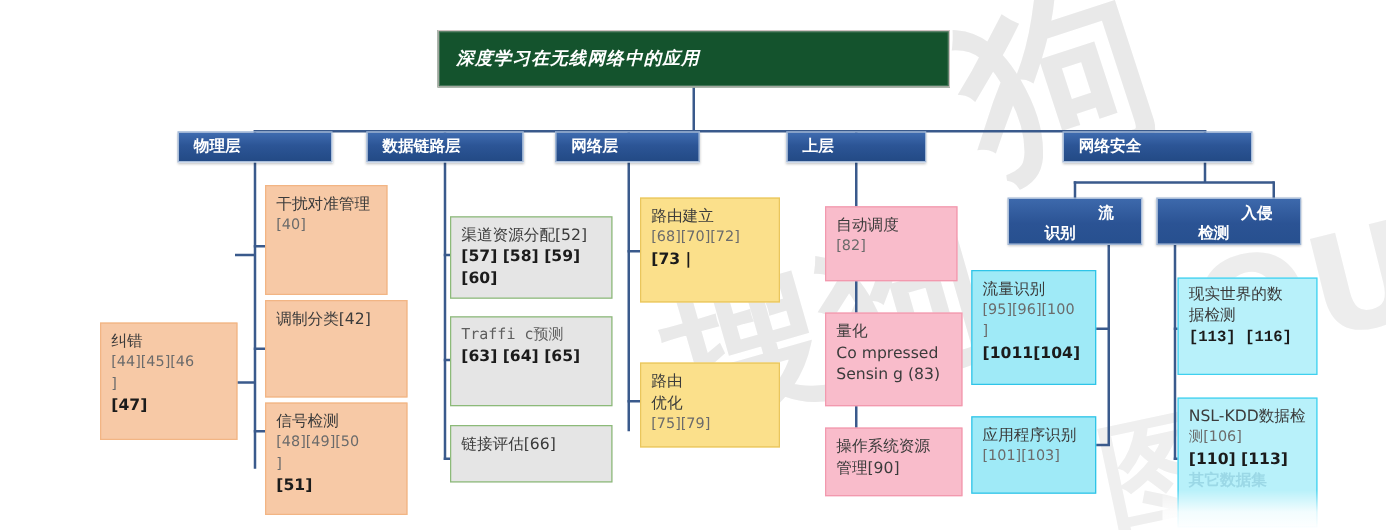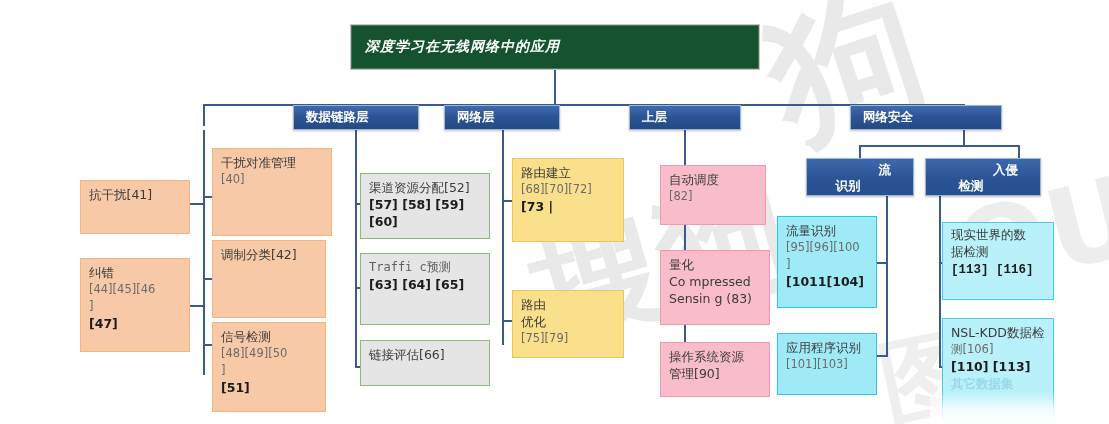--- a/index.html
+++ b/index.html
@@ -131,20 +131,23 @@
   <div class="ln lnv" style="left:203px;top:104px;height:22px;"></div>
   <div class="ln lnv" style="left:355px;top:104px;height:22px;"></div>
   <div class="ln lnv" style="left:502px;top:104px;height:22px;"></div>
   <div class="ln lnv" style="left:684px;top:104px;height:22px;"></div>
   <div class="ln lnv" style="left:963px;top:104px;height:22px;"></div>
 
   <div class="box root" style="left:350px;top:24px;width:410px;height:46px;">
     <span class="bx-txt">深度学习在无线网络中的应用</span>
   </div>
 
+  <div class="box hdr" style="left:142px;top:105px;width:124px;height:25px;">
+    <span class="bx-txt">物理层</span>
+  </div>
   <div class="box hdr" style="left:293px;top:105px;width:126px;height:25px;">
     <span class="bx-txt">数据链路层</span>
   </div>
   <div class="box hdr" style="left:444px;top:105px;width:116px;height:25px;">
     <span class="bx-txt">网络层</span>
   </div>
   <div class="box hdr" style="left:629px;top:105px;width:112px;height:25px;">
     <span class="bx-txt">上层</span>
   </div>
   <div class="box hdr" style="left:850px;top:105px;width:152px;height:25px;">
@@ -167,31 +170,28 @@
 
   <div class="ln lnv" style="left:203px;top:130px;height:245px;"></div>
 
   <div class="ln lnh" style="left:203px;top:196px;width:10px;height:2px;"></div>
   <div class="ln lnh" style="left:203px;top:278px;width:10px;height:2px;"></div>
   <div class="ln lnh" style="left:203px;top:344px;width:10px;height:2px;"></div>
 
   <div class="ln lnh" style="left:188px;top:203px;width:16px;height:2px;"></div>
   <div class="ln lnh" style="left:188px;top:305px;width:16px;height:2px;"></div>
 
-  <div class="box leaf c-peach" style="left:80px;top:180px;width:110px;height:54px;">
-    <span class="bx-txt">抗干扰[41]</span>
-  </div>
   <div class="box leaf c-peach" style="left:80px;top:258px;width:110px;height:94px;">
     <span class="bx-txt">纠错</span>
     <span class="bx-txt ref">[44][45][46</span>
     <span class="bx-txt ref">]</span>
     <span class="bx-txt bold">[47]</span>
   </div>
 
-  <div class="box leaf c-peach" style="left:212px;top:148px;width:120px;height:88px;">
+  <div class="box leaf c-peach" style="left:212px;top:148px;width:98px;height:88px;">
     <span class="bx-txt">干扰对准管理</span>
     <span class="bx-txt ref">[40]</span>
   </div>
   <div class="box leaf c-peach" style="left:212px;top:240px;width:114px;height:78px;">
     <span class="bx-txt">调制分类[42]</span>
   </div>
   <div class="box leaf c-peach" style="left:212px;top:322px;width:114px;height:90px;">
     <span class="bx-txt">信号检测</span>
     <span class="bx-txt ref">[48][49][50</span>
     <span class="bx-txt ref">]</span>

